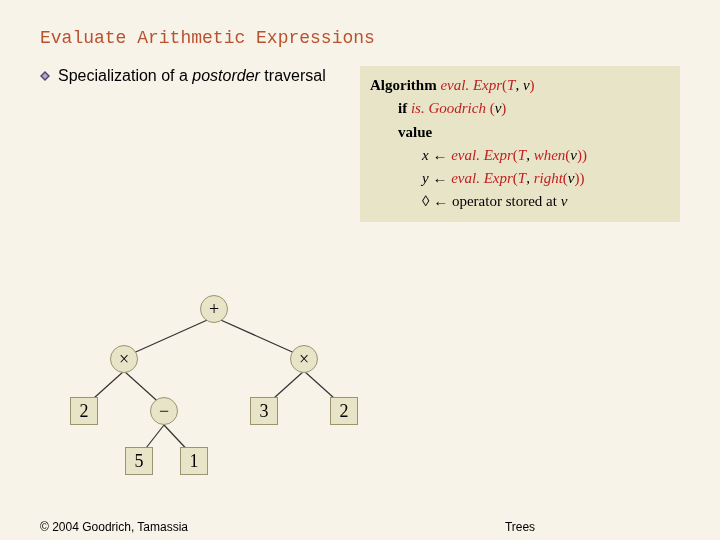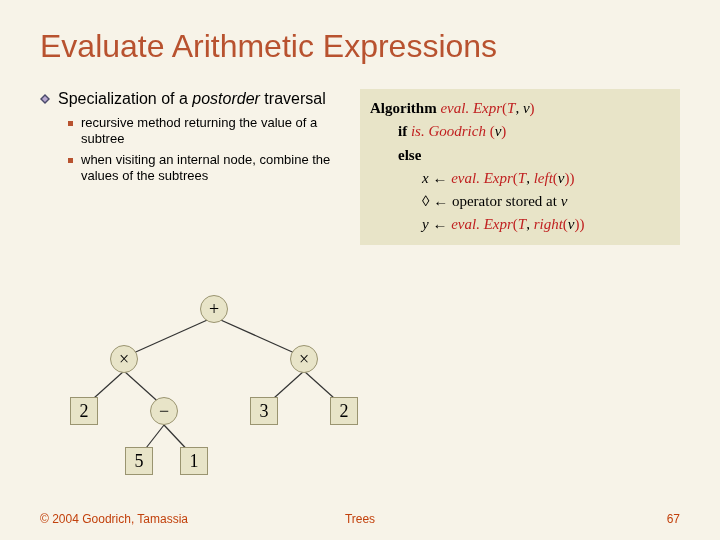--- a/index.html
+++ b/index.html
@@ -13,23 +13,23 @@
     overflow: hidden;
   }
   .slide {
     padding: 28px 40px 10px 40px;
     box-sizing: border-box;
     height: 100%;
     position: relative;
   }
   .title {
     color: #b8522f;
-    font-size: 32px;
-    font-family: Liberation Sans, sans-serif;
-    margin-bottom: 24px;
+    font-size: 18px;
+    font-family: Liberation Mono, monospace;
+    margin-bottom: 18px;
   }
   .columns {
     display: flex;
   }
   .leftcol {
     width: 320px;
   }
   .rightcol {
     flex: 1;
   }
@@ -111,26 +111,26 @@
     top: 0;
     width: 320px;
     height: 190px;
   }
   .edges line {
     stroke: #333;
     stroke-width: 1.2;
   }
   .footer {
     position: absolute;
-    bottom: 14px;
+    bottom: 6px;
     left: 40px;
     right: 40px;
     display: flex;
     font-size: 12px;
-    color: #c2410c;
+    color: #000000;
   }
   .footer .copy { flex: 1; }
   .footer .center { flex: 1; text-align: center; }
   .footer .num { flex: 1; text-align: right; }
 </style>
 </head>
 <body>
 
 <div class="slide">
   <div class="title">Evaluate Arithmetic Expressions</div>
@@ -139,63 +139,53 @@
     <div class="leftcol">
       <div class="bullet-main">
         <svg class="diamond-icon" viewBox="0 0 10 10">
           <polygon points="5,0 10,5 5,10 0,5" fill="#4a4a6a"></polygon>
           <polygon points="5,2 8,5 5,8 2,5" fill="#b8a8d0"></polygon>
         </svg>
         <div class="main-text">
           <span>Specialization of a </span><span class="italic">postorder</span><span> traversal</span>
         </div>
       </div>
-      <div class="sub-list">
-        <div class="sub-item">
-          <div class="sq"></div>
-          <div class="sub-text">recursive method returning the value of a subtree</div>
-        </div>
-        <div class="sub-item">
-          <div class="sq"></div>
-          <div class="sub-text">when visiting an internal node, combine the values of the subtrees</div>
-        </div>
-      </div>
     </div>
 
     <div class="rightcol">
       <div class="algo-box">
         <div class="line">
           <span class="kw">Algorithm</span>
           <span> </span>
           <span class="red ital">eval. Expr</span><span class="red">(</span><span class="red ital">T</span><span>, </span><span class="ital">v</span><span class="red">)</span>
         </div>
         <div class="line ind1">
           <span class="kw">if</span>
           <span> </span>
           <span class="red ital">is. Goodrich</span>
           <span class="red"> (</span><span class="ital">v</span><span class="red">)</span>
         </div>
         <div class="line ind1">
-          <span class="kw">else</span>
+          <span class="kw">value</span>
         </div>
         <div class="line ind2">
           <span class="ital">x</span>
           <span> </span><span>←</span><span> </span>
-          <span class="red ital">eval. Expr</span><span class="red">(</span><span class="red ital">T</span><span>, </span><span class="red ital">left</span><span class="red">(</span><span class="ital">v</span><span class="red">))</span>
+          <span class="red ital">eval. Expr</span><span class="red">(</span><span class="red ital">T</span><span>, </span><span class="red ital">when</span><span class="red">(</span><span class="ital">v</span><span class="red">))</span>
+        </div>
+        <div class="line ind2">
+          <span class="ital">y</span>
+          <span> </span><span>←</span><span> </span>
+          <span class="red ital">eval. Expr</span><span class="red">(</span><span class="red ital">T</span><span>, </span><span class="red ital">right</span><span class="red">(</span><span class="ital">v</span><span class="red">))</span>
         </div>
         <div class="line ind2">
           <span>◊</span>
           <span> </span><span>←</span><span> </span>
           <span>operator stored at</span>
           <span> </span><span class="ital">v</span>
-        </div>
-        <div class="line ind2">
-          <span class="ital">y</span>
-          <span> </span><span>←</span><span> </span>
-          <span class="red ital">eval. Expr</span><span class="red">(</span><span class="red ital">T</span><span>, </span><span class="red ital">right</span><span class="red">(</span><span class="ital">v</span><span class="red">))</span>
         </div>
       </div>
     </div>
   </div>
 
   <div class="tree-area">
     <svg class="edges">
       <line x1="154" y1="22" x2="69" y2="60"></line>
       <line x1="154" y1="22" x2="239" y2="60"></line>
       <line x1="64" y1="76" x2="24" y2="112"></line>
@@ -212,15 +202,14 @@
     <div class="tnode circ" style="left:90px; top:102px;">−</div>
     <div class="tnode" style="left:190px; top:102px;">3</div>
     <div class="tnode" style="left:270px; top:102px;">2</div>
     <div class="tnode" style="left:65px; top:152px;">5</div>
     <div class="tnode" style="left:120px; top:152px;">1</div>
   </div>
 
   <div class="footer">
     <div class="copy">© 2004 Goodrich, Tamassia</div>
     <div class="center">Trees</div>
-    <div class="num">67</div>
   </div>
 </div>
 
 </body></html>

